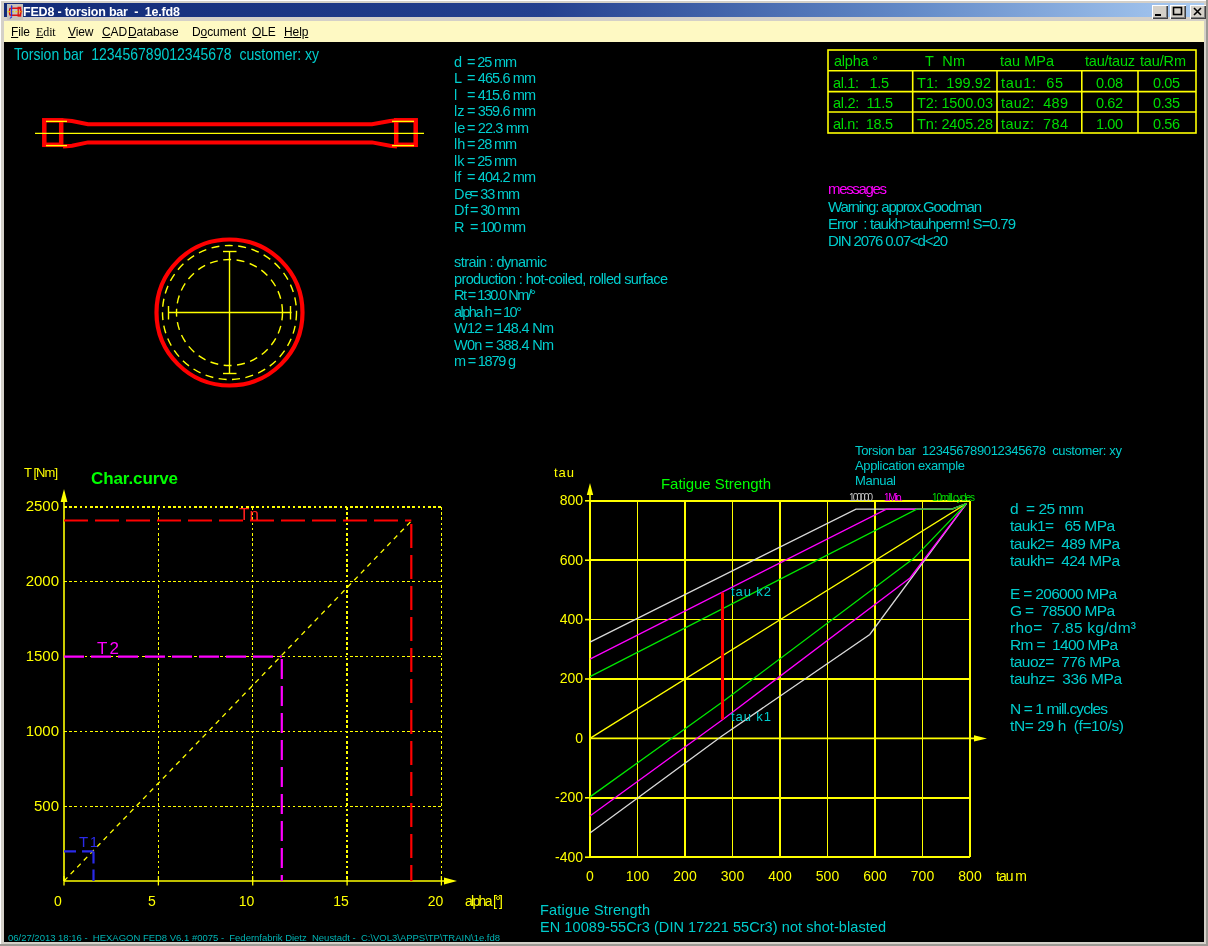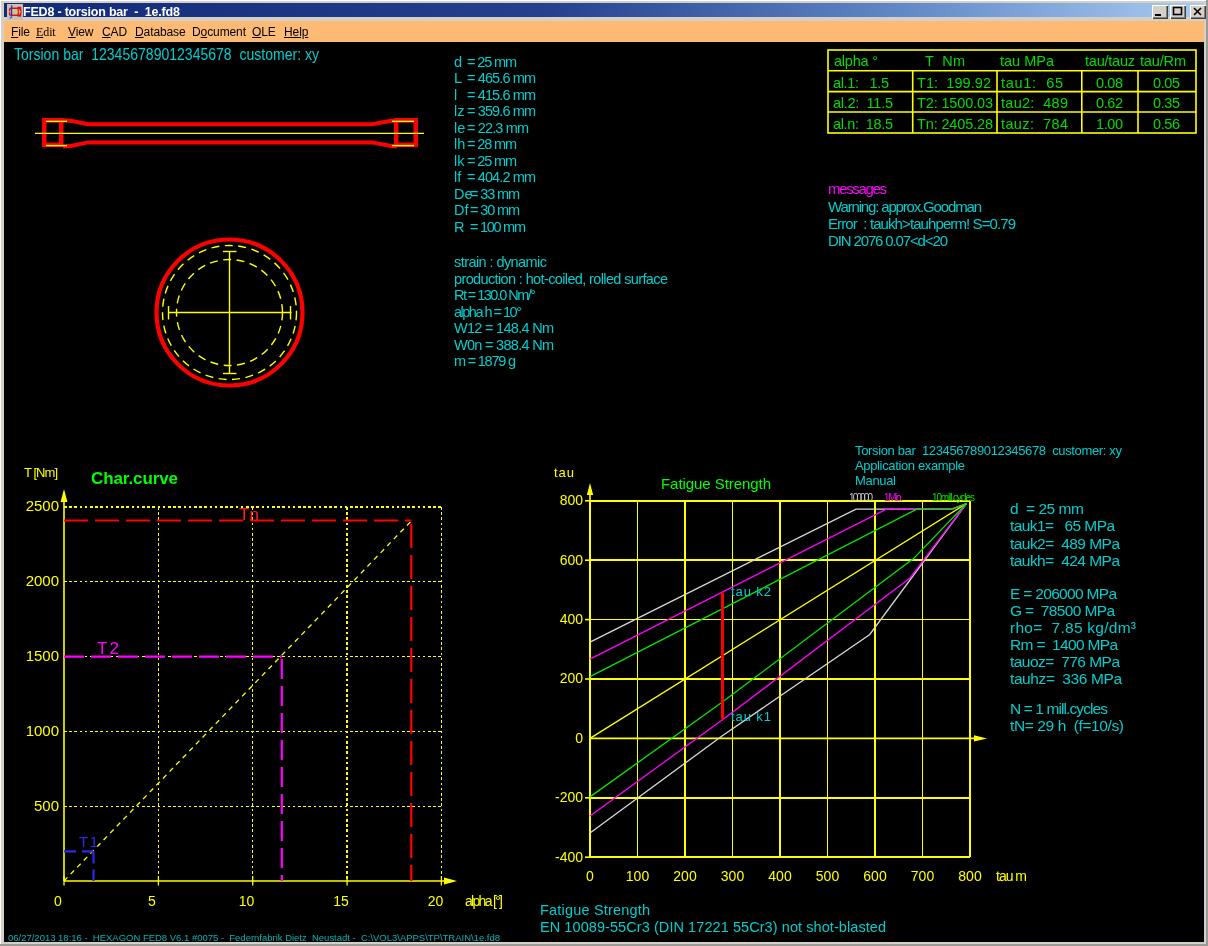--- a/index.html
+++ b/index.html
@@ -4,21 +4,21 @@
 <style>
   html,body{margin:0;padding:0;}
   body{width:1208px;height:946px;background:#D4D0C8;overflow:hidden;
        font-family:"Liberation Sans", sans-serif;position:relative;}
   #titlebar{position:absolute;left:4px;top:3px;width:1200px;height:14px;
     background:linear-gradient(90deg,#122b78 0%,#24408f 45%,#6289c7 75%,#a9cbf2 100%);}
   #ticon{position:absolute;left:3px;top:1px;width:16px;height:16px;}
   #ttext{position:absolute;left:19px;top:2px;color:#ffffff;font-size:12.5px;font-weight:bold;white-space:pre;letter-spacing:-0.2px;}
   .wbtn{position:absolute;top:2px;width:16px;height:14px;background:#D4D0C8;
     box-shadow: inset 1px 1px 0 #ffffff, inset -1px -1px 0 #404040, inset -2px -2px 0 #808080;}
-  #menubar{position:absolute;left:4px;top:21px;width:1200px;height:21px;background:#fdba74;}
+  #menubar{position:absolute;left:4px;top:21px;width:1200px;height:21px;background:#fef9c3;}
   .mi{position:absolute;top:4px;color:#000;font-size:12px;letter-spacing:-0.1px;}
   .mi u{text-decoration:underline;}
   #client{position:absolute;left:4px;top:42px;width:1200px;height:900px;background:#000;}
   #edges div{position:absolute;}
 </style>
 </head>
 <body>
 <div id="edges">
   <div style="left:0;top:0;width:1208px;height:1px;background:#ffffff;"></div>
   <div style="left:0;top:0;width:1px;height:946px;background:#ffffff;"></div>
@@ -45,21 +45,21 @@
       </svg></div>
   <div class="wbtn" style="left:1186px;"><svg width="16" height="14">
         <path d="M4 3 L11 10 M11 3 L4 10" stroke="#000" stroke-width="1.6"></path>
       </svg></div>
 </div>
 <div id="menubar">
   <span class="mi" style="left:7px;"><u>F</u>ile</span>
   <span class="mi" style="left:32px;font-family:Liberation Serif, serif;"><u>E</u>dit</span>
   <span class="mi" style="left:64px;"><u>V</u>iew</span>
   <span class="mi" style="left:98px;"><u>C</u>AD</span>
-  <span class="mi" style="left:131px;"><u>D</u>atabase</span>
+  <span class="mi" style="left:124px;"><u>D</u>atabase</span>
   <span class="mi" style="left:188px;">D<u>o</u>cument</span>
   <span class="mi" style="left:248px;"><u>O</u>LE</span>
   <span class="mi" style="left:280px;text-decoration:underline;"><u>H</u>elp</span>
 </div>
 <div id="client">
 <svg width="1200" height="900" viewBox="4 42 1200 900" font-family="Liberation Sans, sans-serif">
 
 <text x="14" y="60" font-size="17" fill="#00CDCD" textLength="305" lengthAdjust="spacingAndGlyphs">Torsion bar&nbsp; 123456789012345678&nbsp; customer: xy</text>
 
 <g stroke="#FF0000" fill="none">

